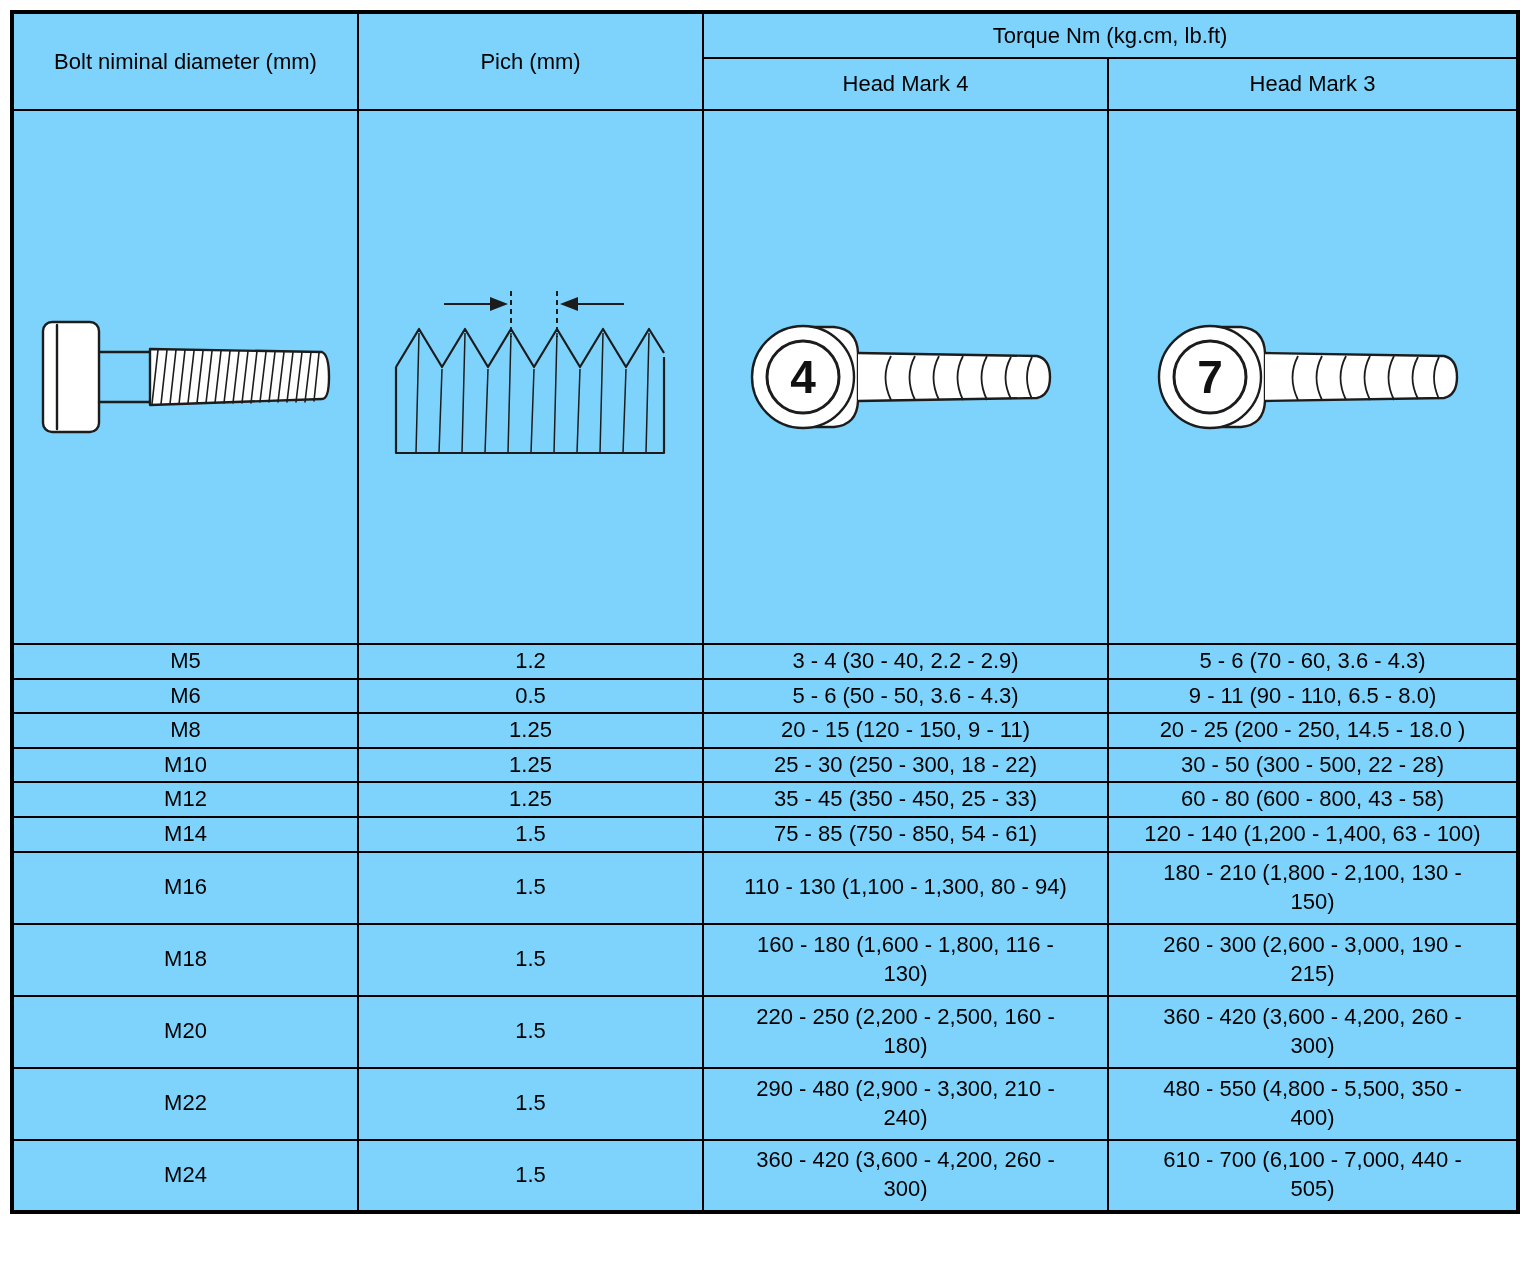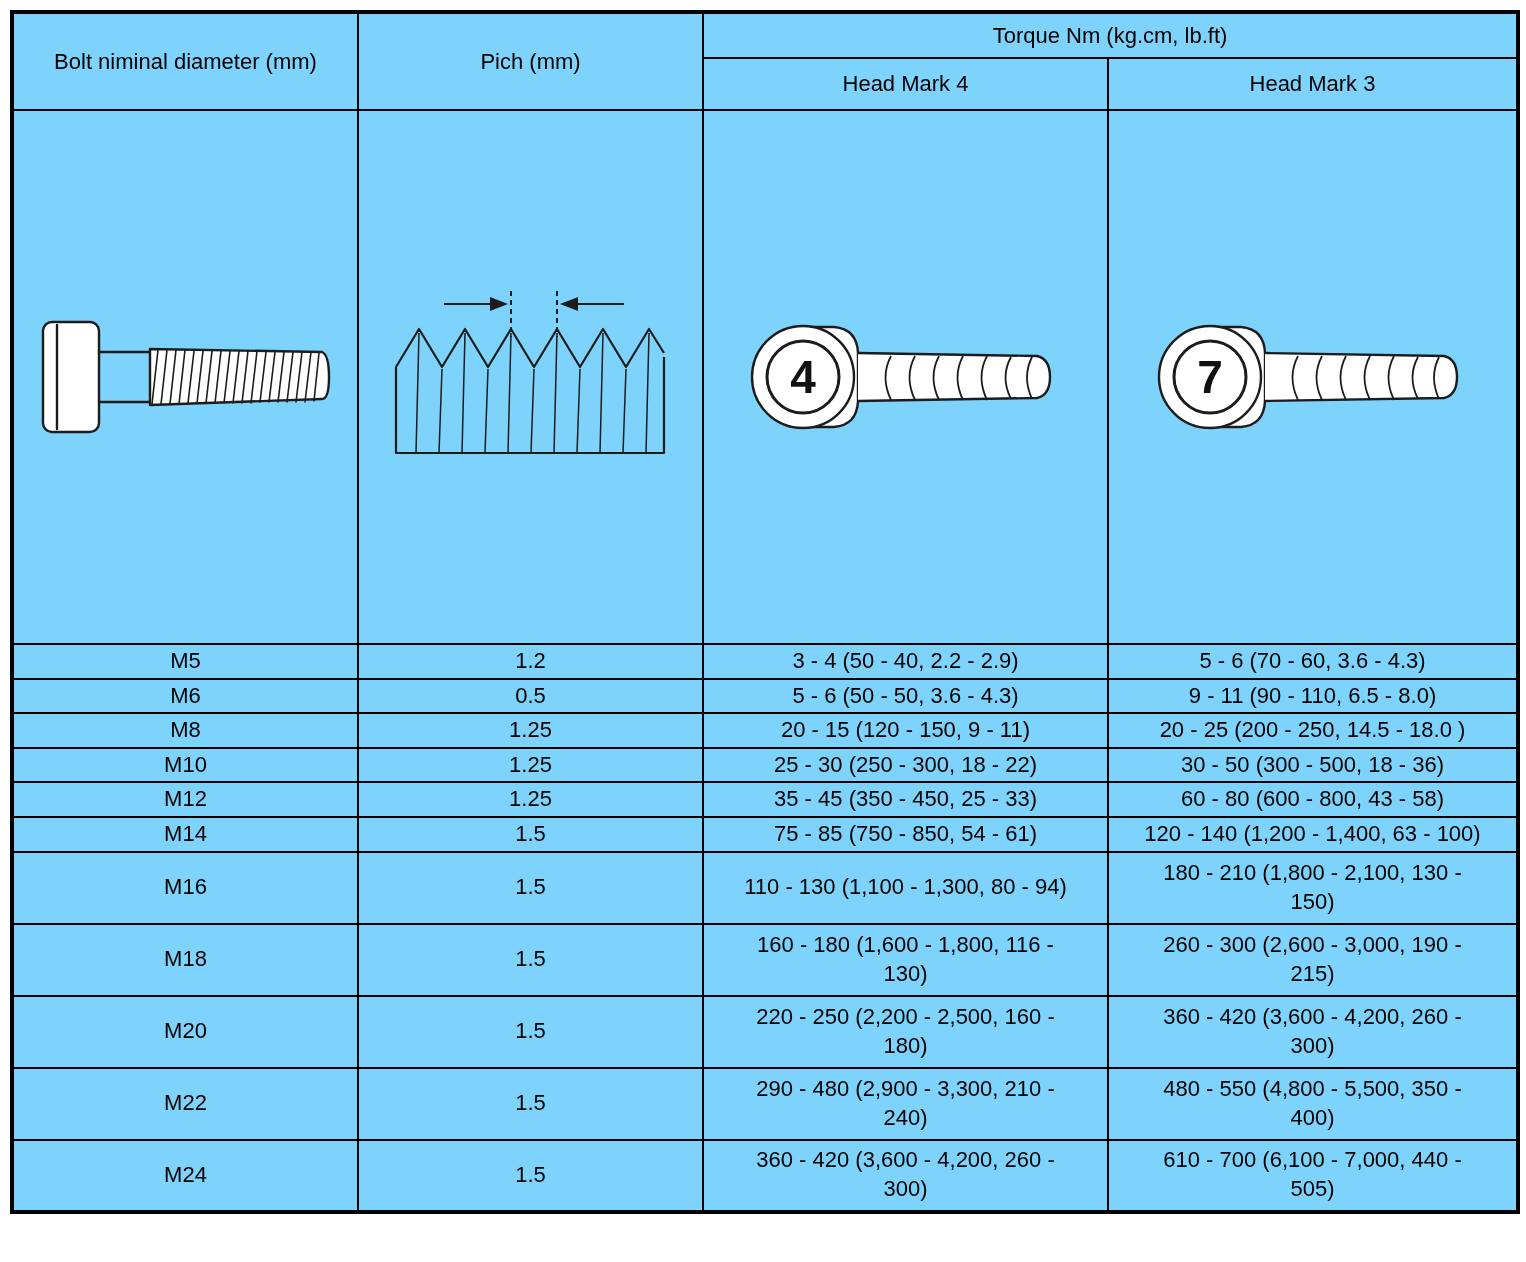--- a/index.html
+++ b/index.html
@@ -118,40 +118,40 @@
             </g>
           </svg>
         </td>
       </tr>
     </tbody>
 
     <tbody class="data-rows">
         <tr>
           <td>M5</td>
           <td>1.2</td>
-          <td>3 - 4 (50 - 40, 2.2 - 2.9)</td>
+          <td>3 - 4 (30 - 40, 2.2 - 2.9)</td>
           <td>5 - 6 (70 - 60, 3.6 - 4.3)</td>
         </tr>
         <tr>
           <td>M6</td>
           <td>0.5</td>
           <td>5 - 6 (50 - 50, 3.6 - 4.3)</td>
           <td>9 - 11 (90 - 110, 6.5 - 8.0)</td>
         </tr>
         <tr>
           <td>M8</td>
           <td>1.25</td>
           <td>20 - 15 (120 - 150, 9 - 11)</td>
           <td>20 - 25 (200 - 250, 14.5 - 18.0 )</td>
         </tr>
         <tr>
           <td>M10</td>
           <td>1.25</td>
           <td>25 - 30 (250 - 300, 18 - 22)</td>
-          <td>30 - 50 (300 - 500, 18 - 36)</td>
+          <td>30 - 50 (300 - 500, 22 - 28)</td>
         </tr>
         <tr>
           <td>M12</td>
           <td>1.25</td>
           <td>35 - 45 (350 - 450, 25 - 33)</td>
           <td>60 - 80 (600 - 800, 43 - 58)</td>
         </tr>
         <tr>
           <td>M14</td>
           <td>1.5</td>

